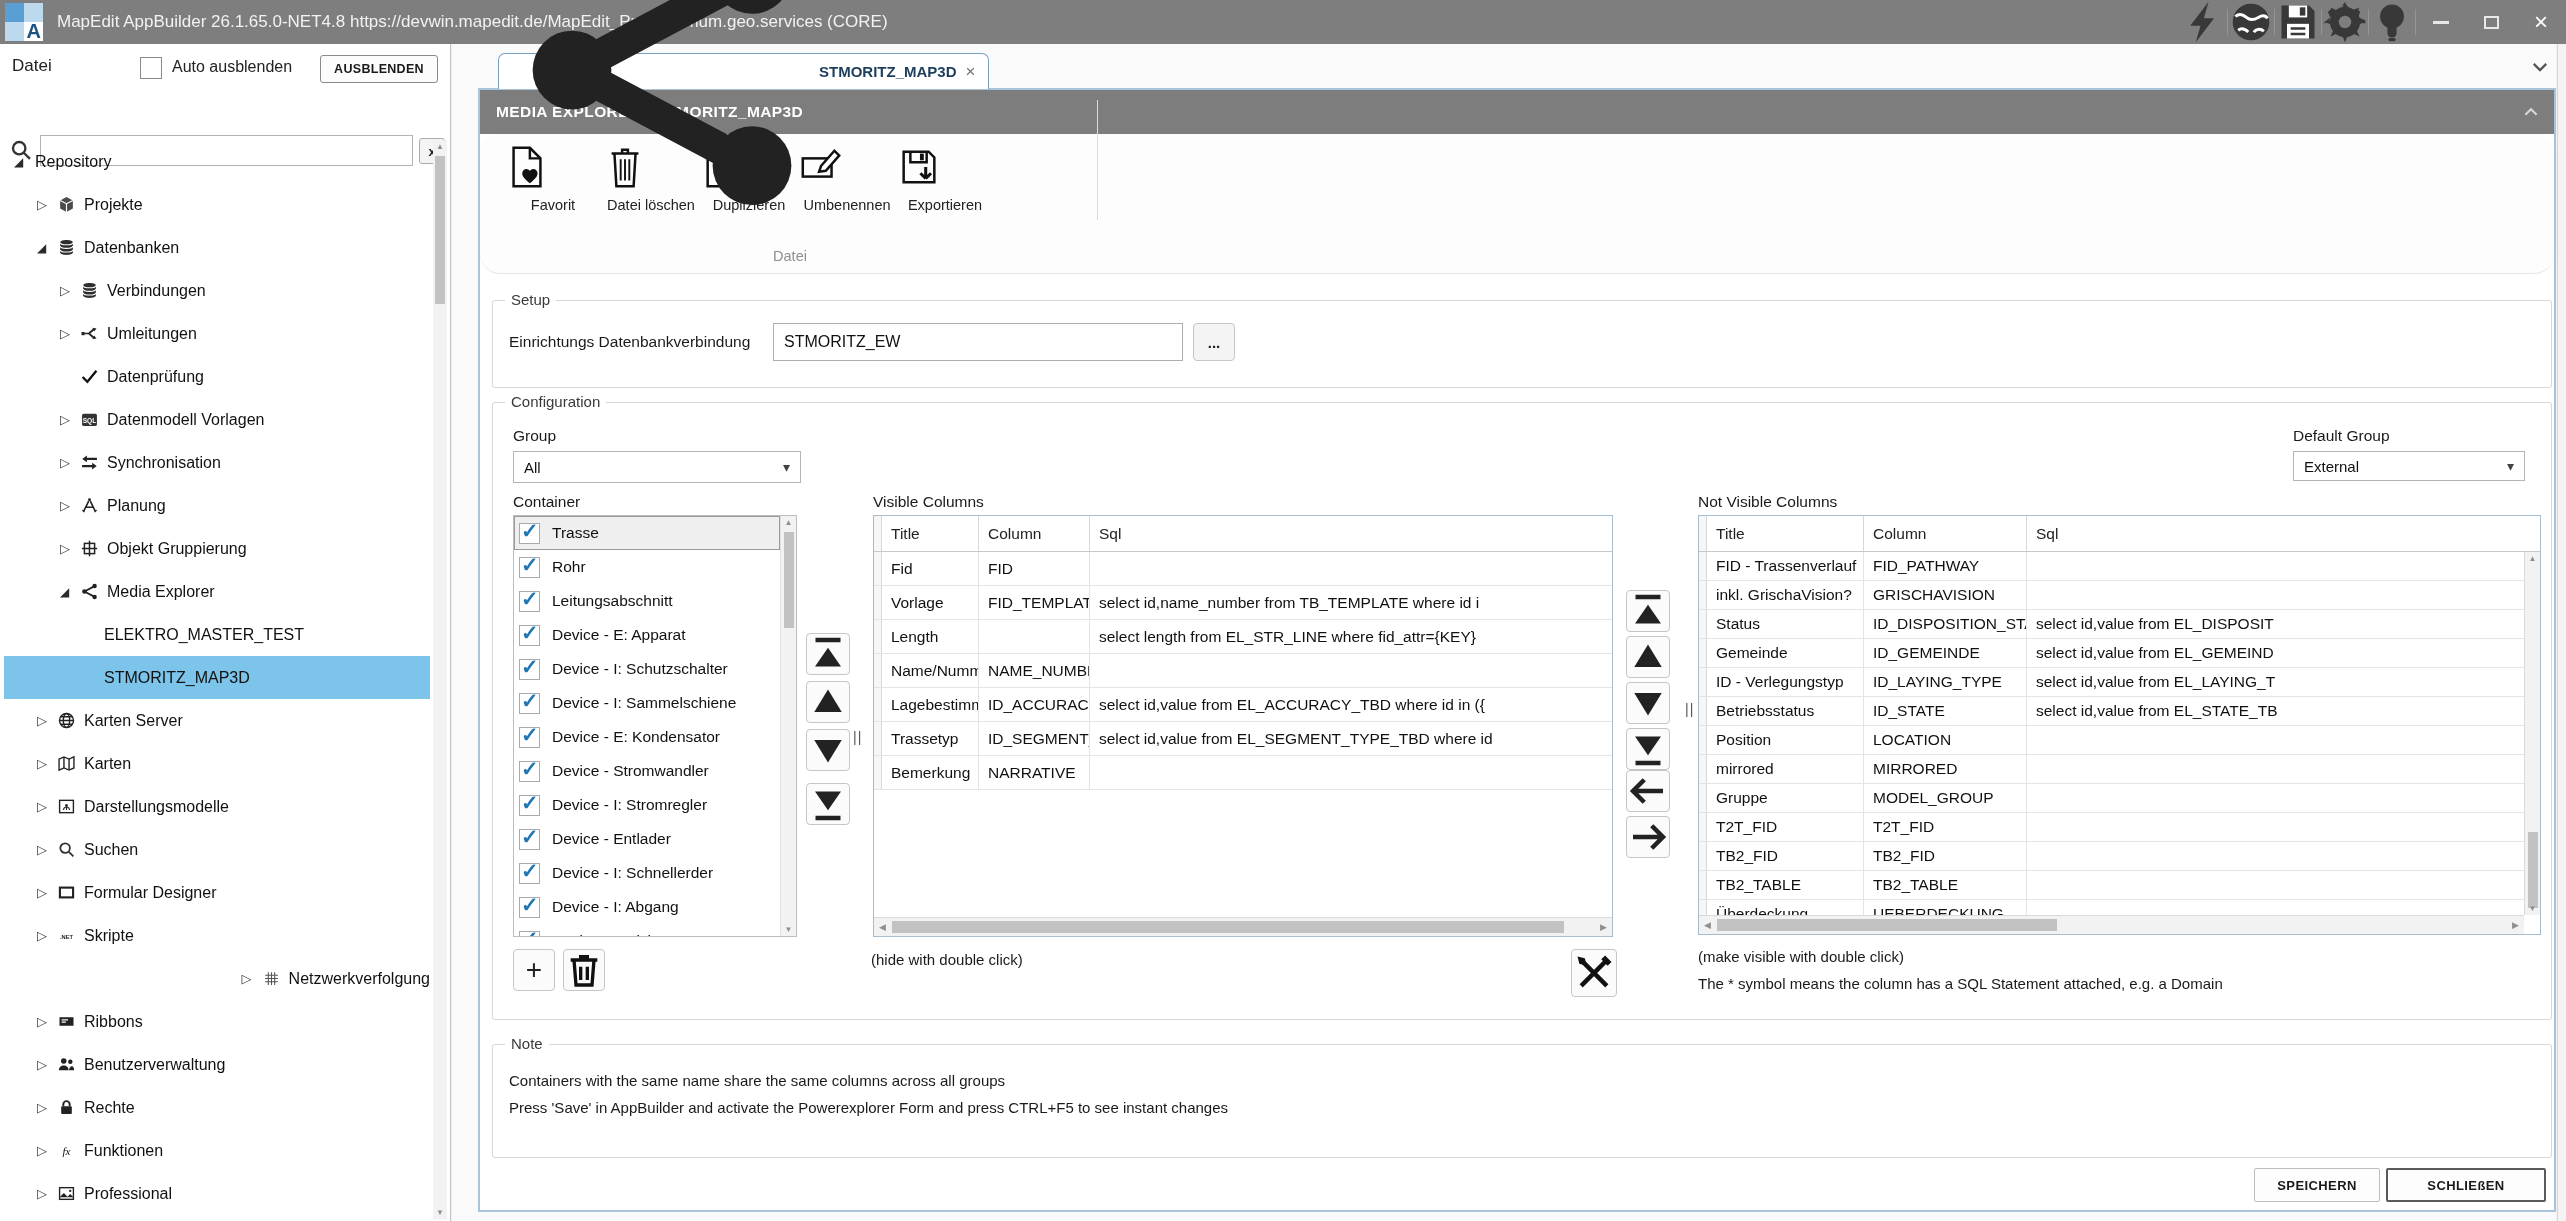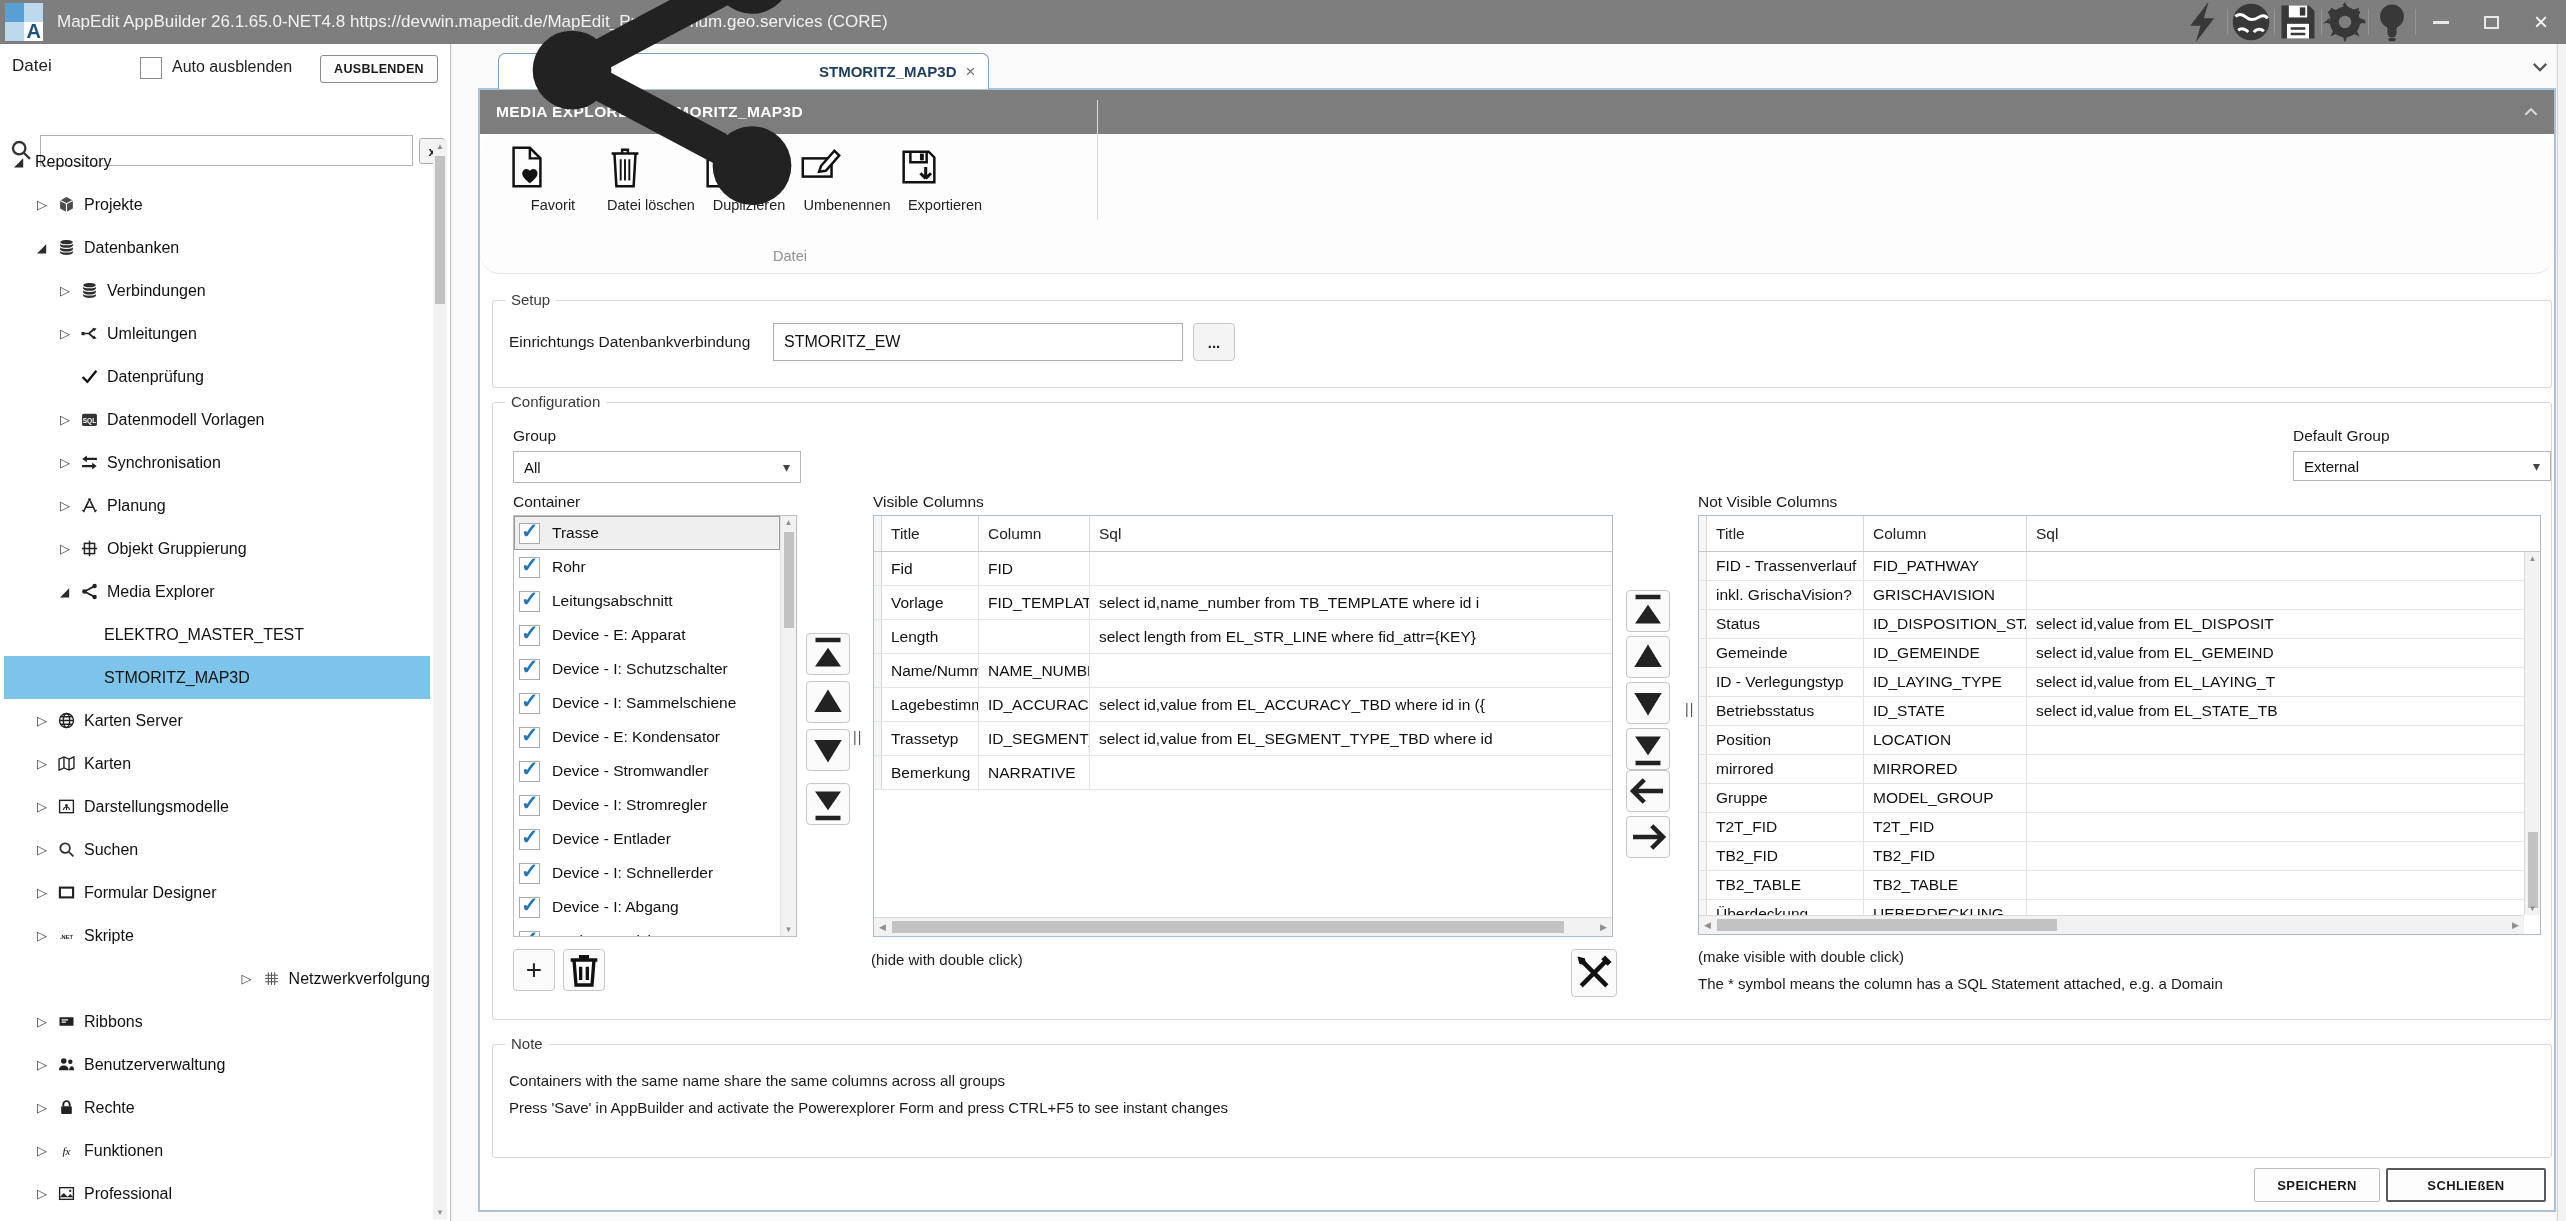--- a/index.html
+++ b/index.html
@@ -94,21 +94,21 @@
     font-size:16px;padding:0 10px;font-family:"Liberation Sans",sans-serif;color:#111;}
   .setup-browse{position:absolute;left:700px;top:22px;width:42px;height:38px;border:1px solid #c6c6c6;
     border-radius:4px;background:#f4f4f4;font-size:15px;font-weight:bold;color:#222;
     display:flex;align-items:center;justify-content:center;}
 
   .cfg-label{position:absolute;font-size:15.5px;color:#1a1a1a;}
   .dd{position:absolute;border:1px solid #b5b5b5;background:#fff;display:flex;align-items:center;
     padding:0 10px;font-size:15px;color:#111;}
   .dd::after{content:"▾";margin-left:auto;color:#444;font-size:14px;}
   .dd-group{left:20px;top:48px;width:288px;height:32px;}
-  .dd-default{left:1800px;top:48px;width:258px;height:30px;}
+  .dd-default{left:1800px;top:48px;width:232px;height:30px;}
 
   
   .checklist{position:absolute;left:20px;top:112px;width:284px;height:422px;border:1px solid #bdbdbd;
     background:#fff;overflow:hidden;}
   .cl-rows{position:absolute;left:0;top:0;right:16px;bottom:0;overflow:hidden;}
   .cl-row{height:34px;display:flex;align-items:center;padding-left:5px;position:relative;}
   .cl-row.selected{background:#efefef;outline:1px solid #9a9a9a;outline-offset:-1px;}
   .cb{width:21px;height:21px;border:1px solid #ababab;background:#fff;flex:0 0 auto;position:relative;}
   .cb::after{content:"✓";position:absolute;left:1px;top:-5px;font-size:21px;font-weight:bold;color:#2077b4;}
   .cl-lbl{margin-left:12px;font-size:15.5px;color:#111;white-space:nowrap;}

